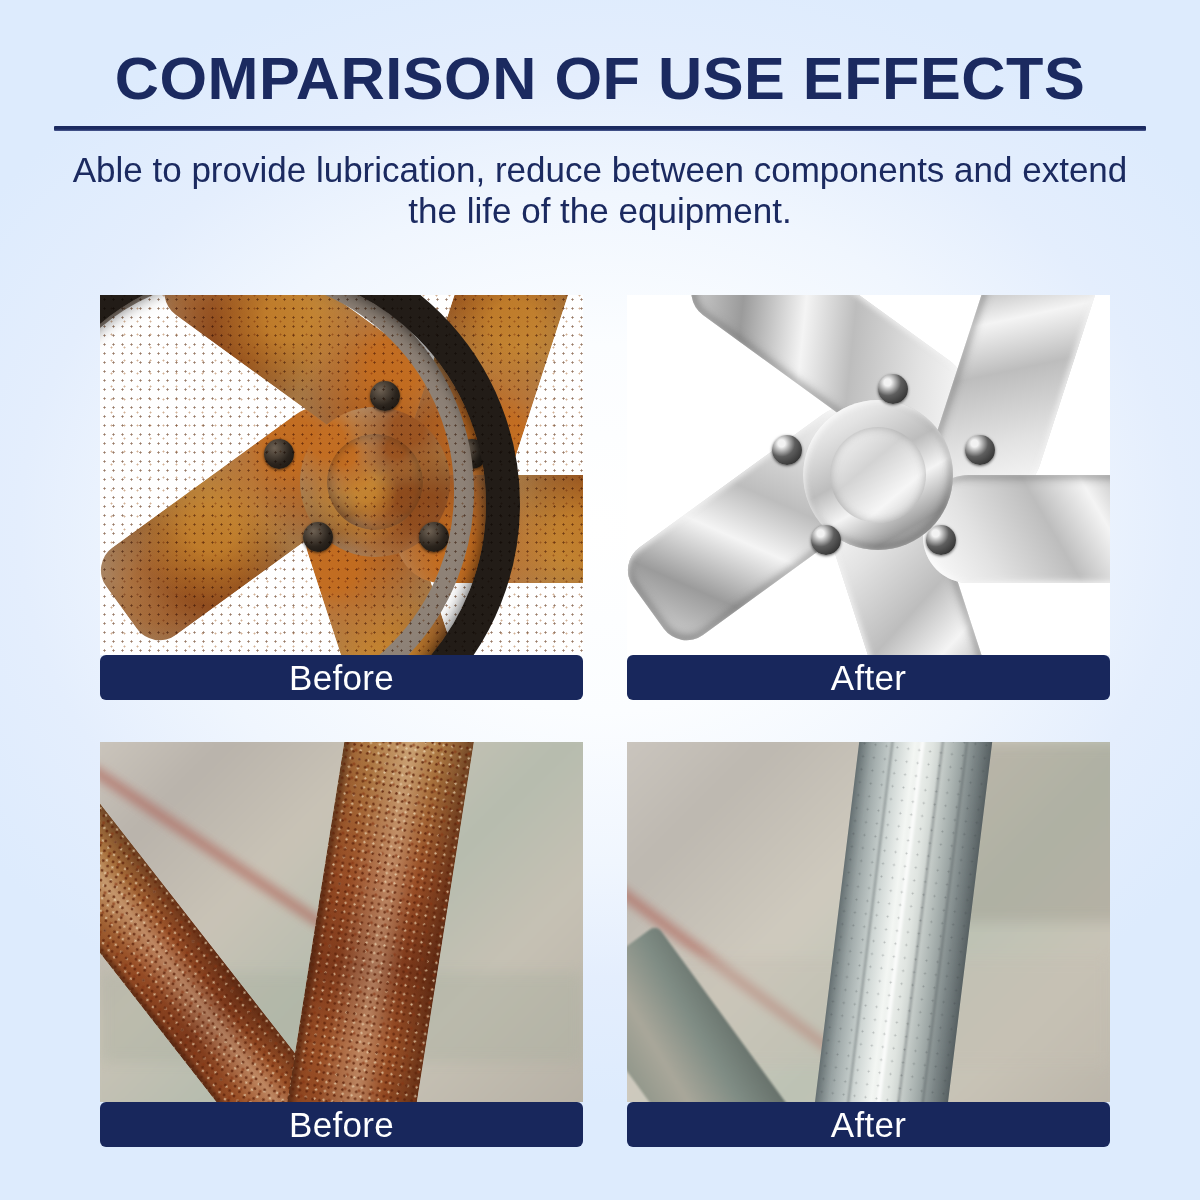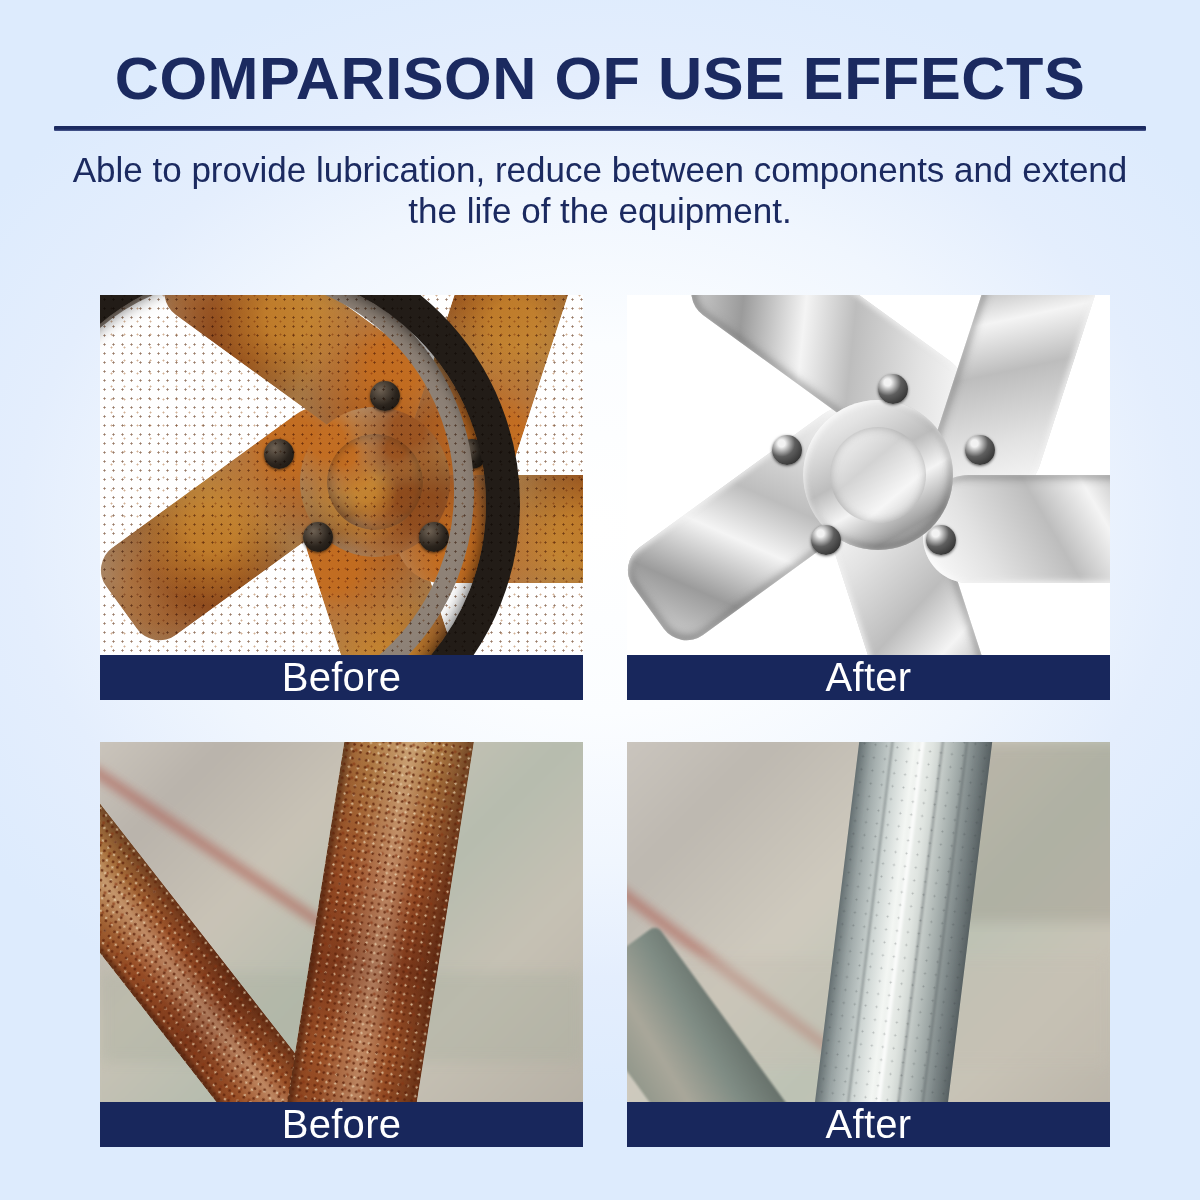--- a/index.html
+++ b/index.html
@@ -90,24 +90,25 @@
     height: 360px;
     overflow: hidden;
     background: #ffffff;
   }
 
   .label-bar {
     width: 483px;
     height: 45px;
     background: #18275c;
     color: #ffffff;
-    font-size: 40px;
+    font-size: 35px;
     line-height: 45px;
     text-align: center;
     letter-spacing: 0.3px;
+    border-radius: 6px;
   }
 
   
   .wheel {
     position: absolute;
     inset: 0;
     background: #ffffff;
   }
   .wheel .tire {
     position: absolute;

